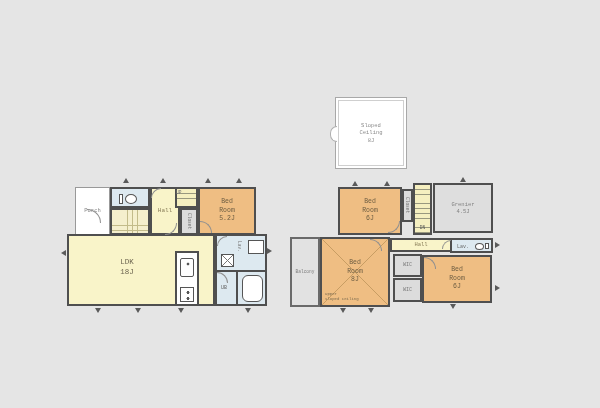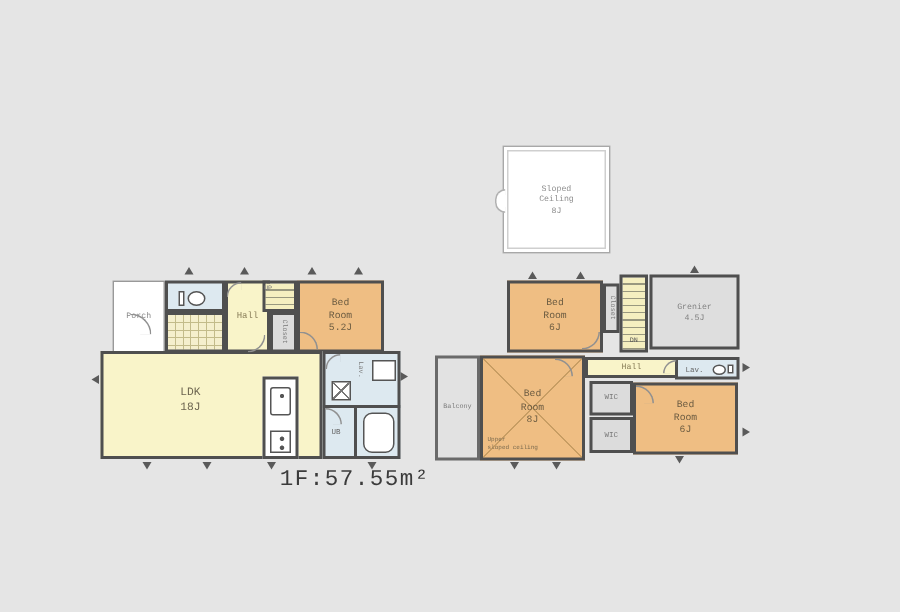--- a/index.html
+++ b/index.html
@@ -202,15 +202,14 @@
   <div class="tri right" style="left:267px;top:248px;"></div>
   <div class="tri up" style="left:352px;top:181px;"></div>
   <div class="tri up" style="left:384px;top:181px;"></div>
   <div class="tri up" style="left:460px;top:177px;"></div>
   <div class="tri down" style="left:340px;top:308px;"></div>
   <div class="tri down" style="left:368px;top:308px;"></div>
   <div class="tri down" style="left:450px;top:304px;"></div>
   <div class="tri right" style="left:495px;top:242px;"></div>
   <div class="tri right" style="left:495px;top:285px;"></div>
 
-  <div class="caption" style="left:159px;top:311px;width:155px;">1F:57.55m²</div>
 
 </div>
 
 </body></html>

